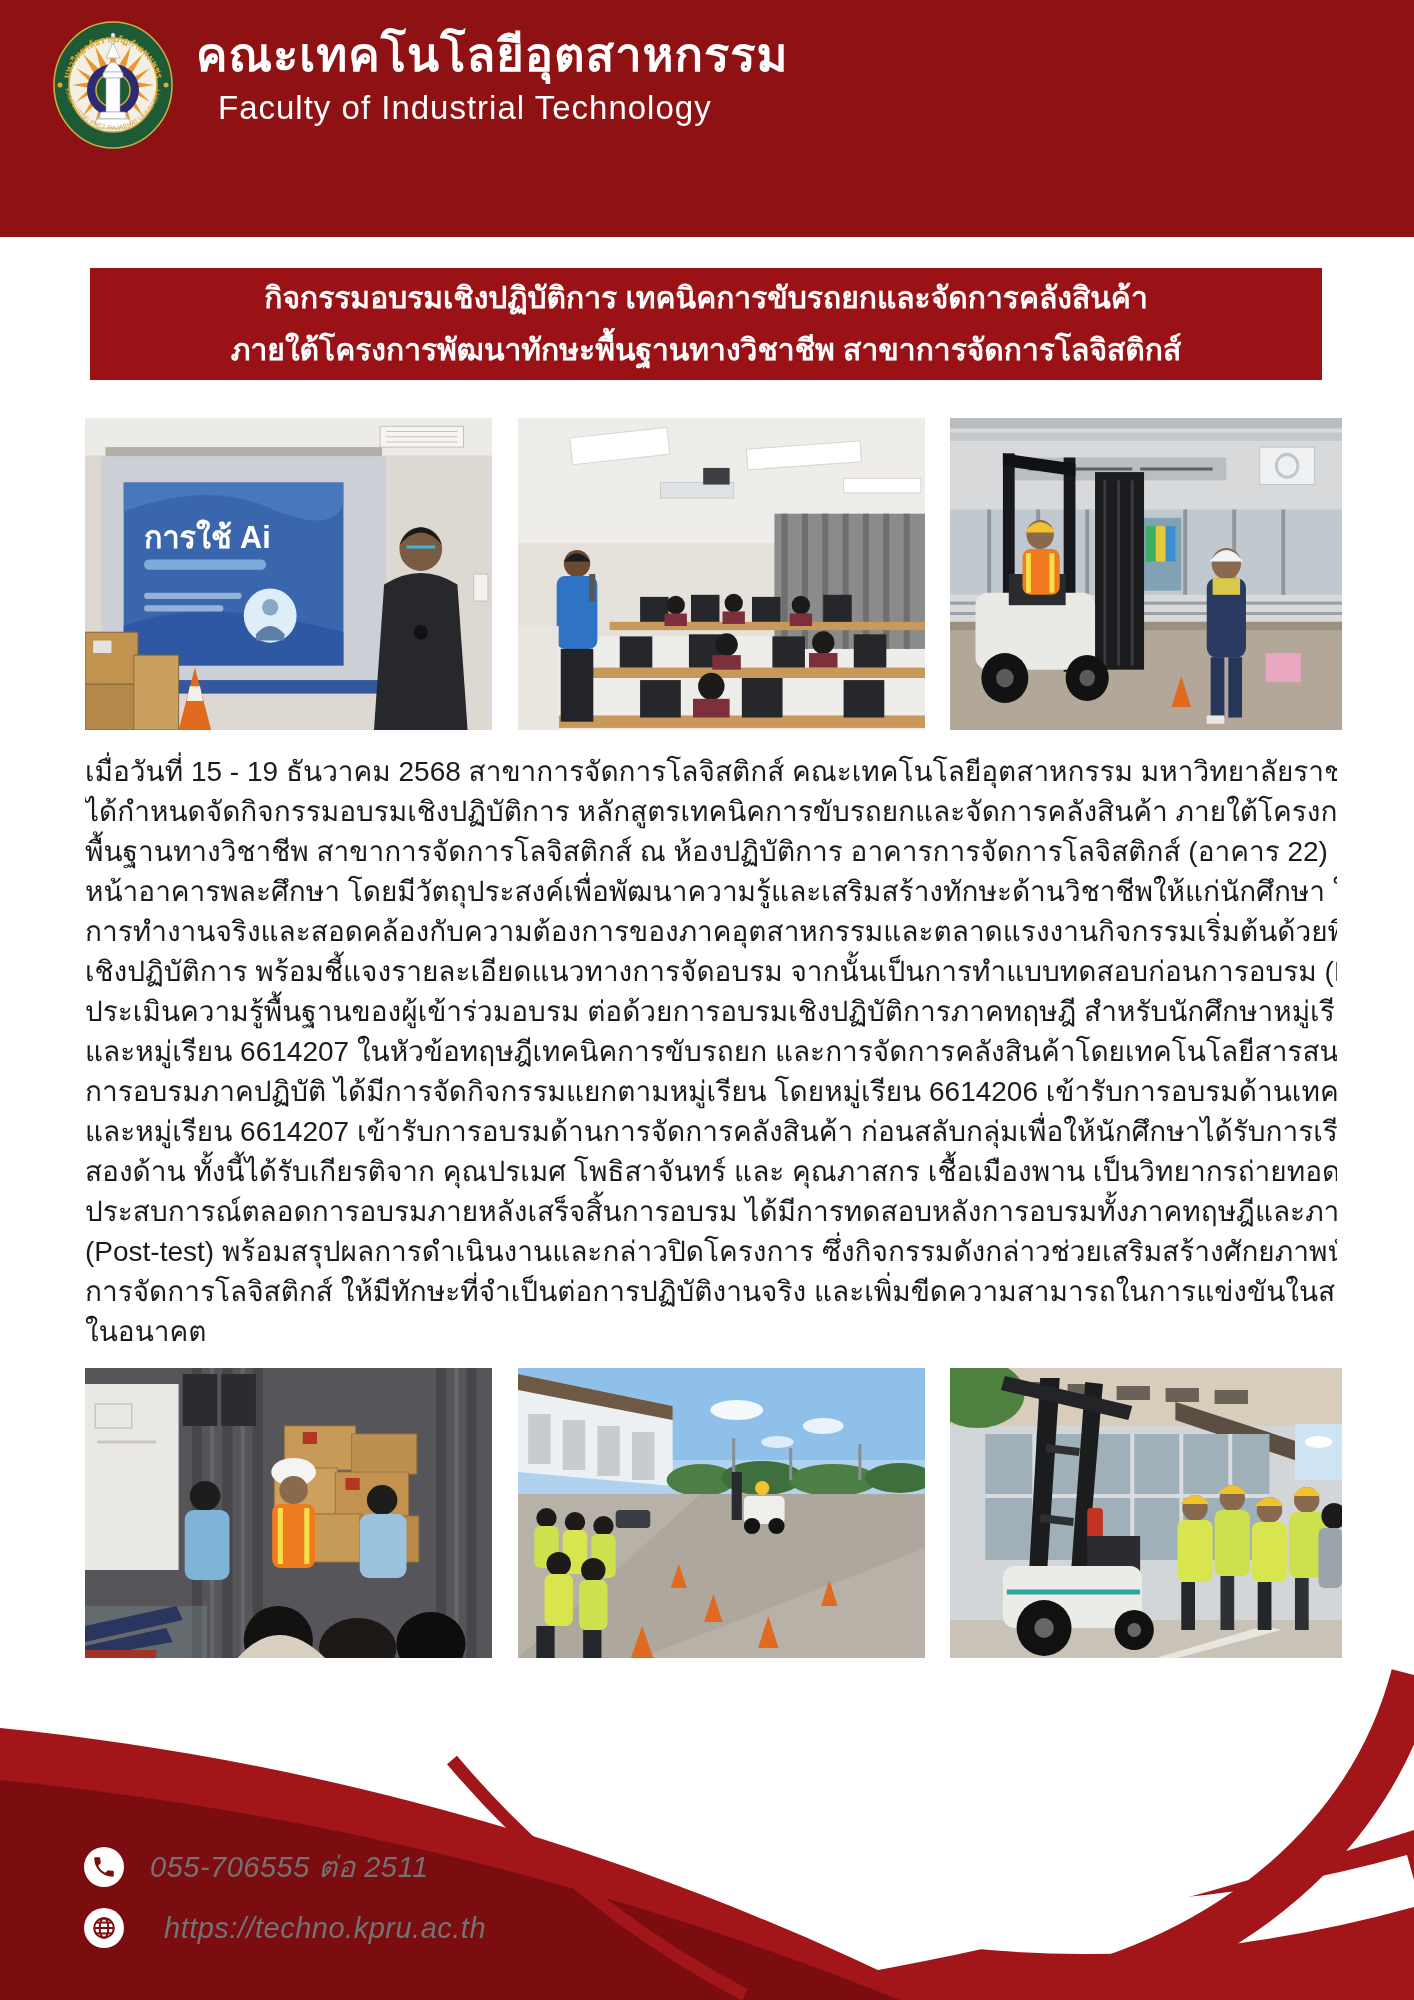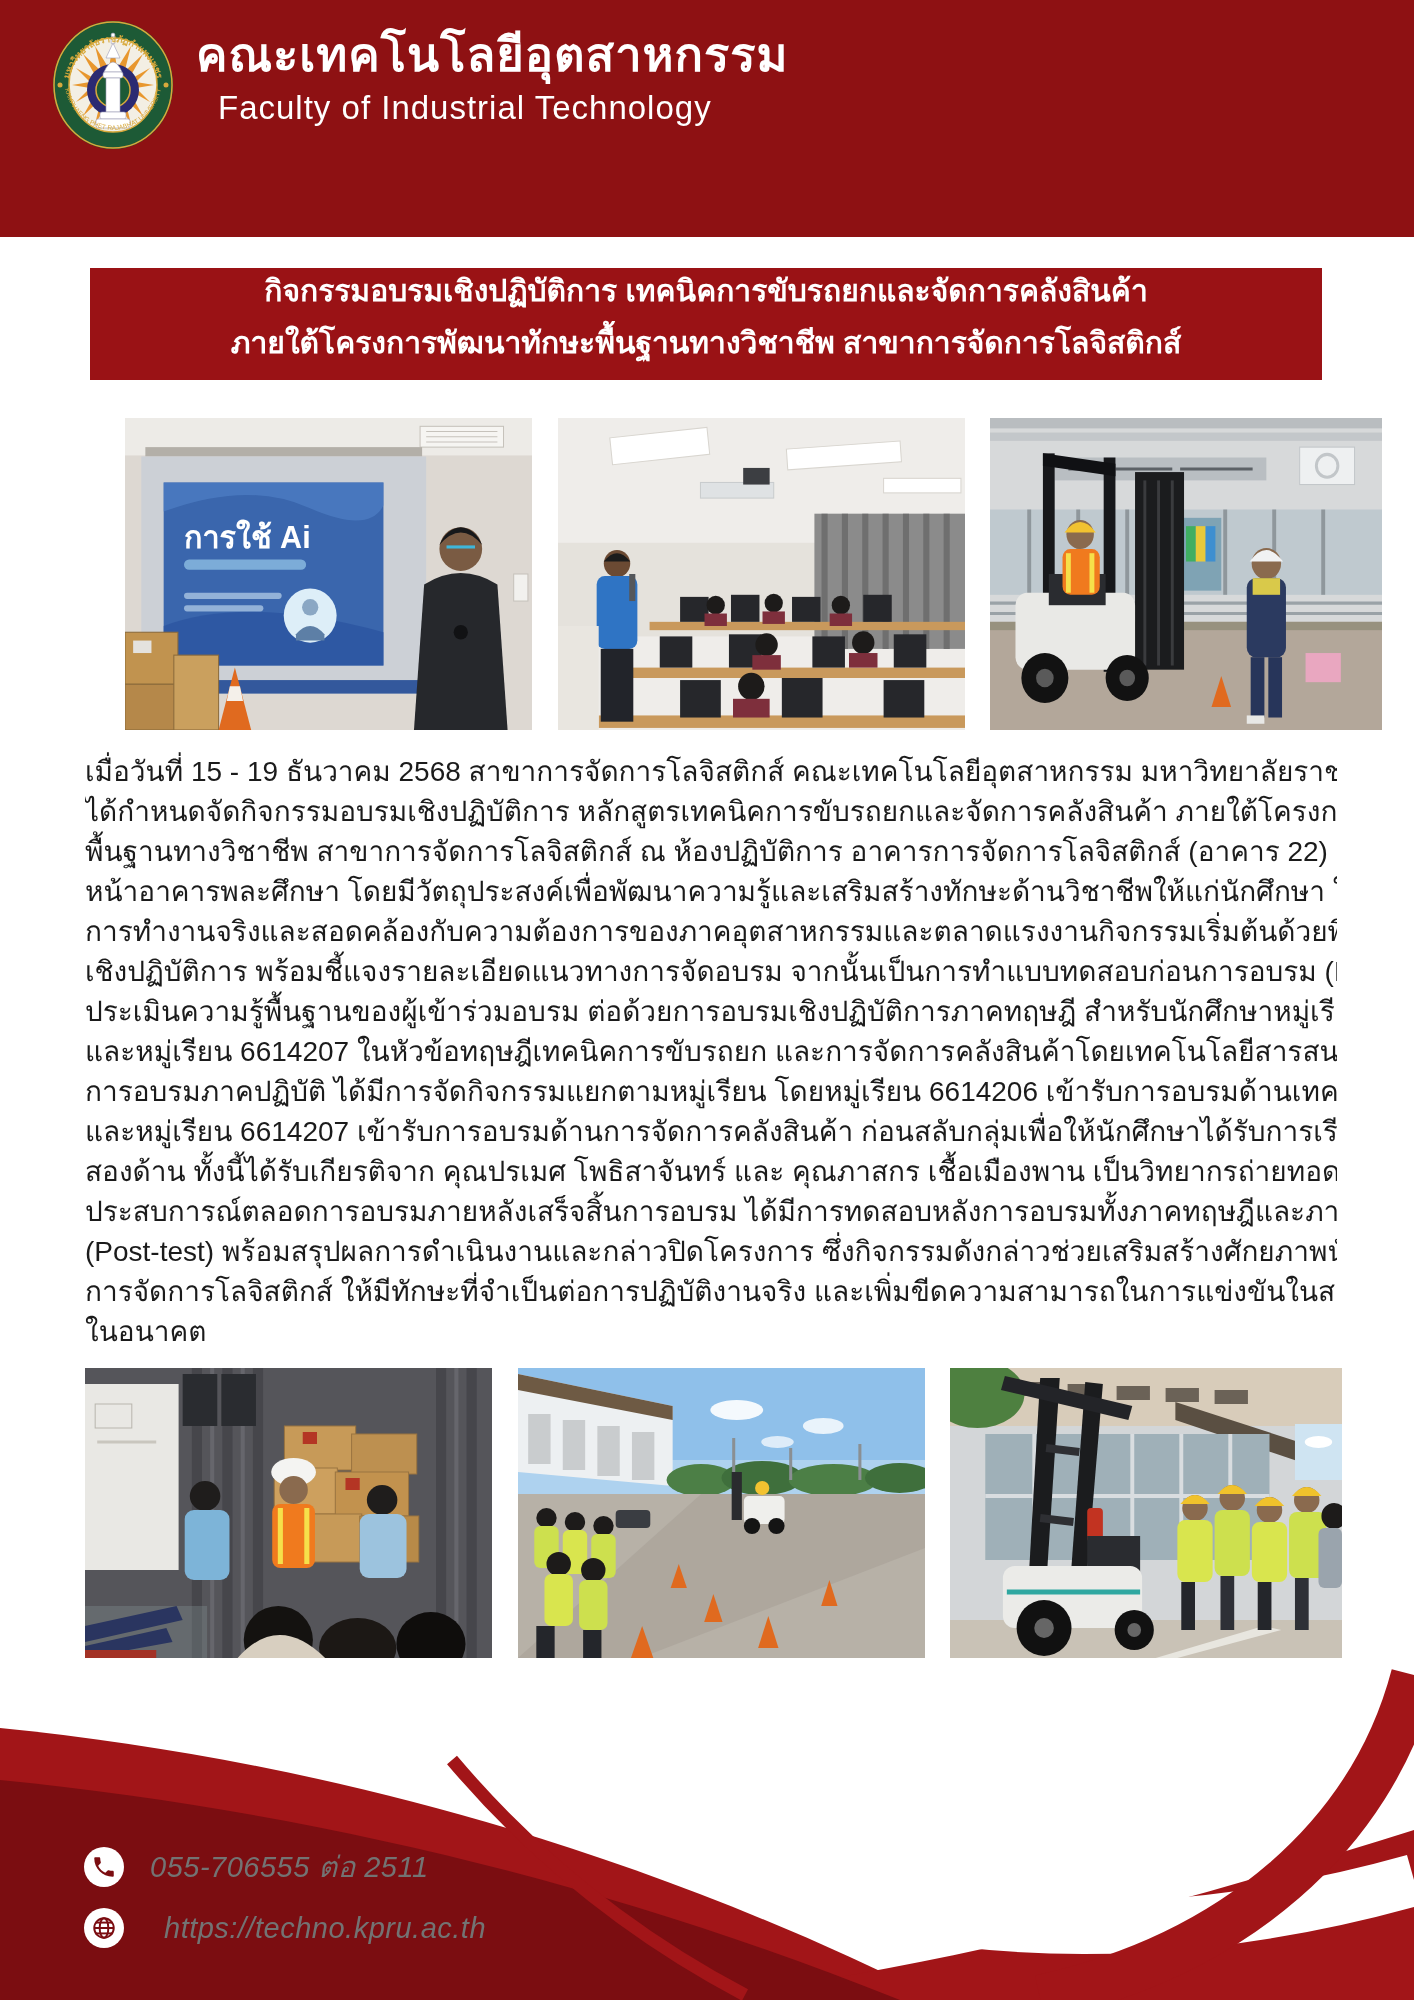--- a/index.html
+++ b/index.html
@@ -10,27 +10,27 @@
 
   
   .header { position:absolute; left:0; top:0; width:1414px; height:237px; background:#8e1113; }
   .logo { position:absolute; left:50px; top:18px; width:126px; height:134px; }
   .header-titles { position:absolute; left:196px; top:24px; color:#ffffff; }
   .title-th { font-size:47px; font-weight:bold; letter-spacing:1px; line-height:62px; white-space:nowrap; }
   .title-en { font-size:33px; font-weight:500; letter-spacing:1px; line-height:44px; white-space:nowrap;margin-left:22px; }
 
   
   .banner { position:absolute; left:90px; top:268px; width:1232px; height:112px; background:#9a1215;
-            display:flex; flex-direction:column; align-items:center; justify-content:flex-start; gap:6px; }
+            display:flex; flex-direction:column; align-items:center; justify-content:center; gap:6px; }
   .banner-line { color:#ffffff; font-size:30px; font-weight:600; white-space:nowrap; line-height:46px; }
 
   
   .photo { position:absolute; overflow:hidden; background:#d8d5d0; }
   .photo svg { display:block; width:100%; height:100%; }
-  .row1 .photo { top:418px; height:312px;margin-left:40px; }
+  .row1 .photo { top:418px; height:312px; }
   .row2 .photo { top:1368px; height:290px; }
   .p1 { left:85px;  width:407px; }
   .p2 { left:518px; width:407px; }
   .p3 { left:950px; width:392px; }
 
   
   .body-text { position:absolute; left:85px; top:752px; width:1252px; height:610px; overflow:hidden; color:#1b1b1b; }
   .body-line { font-size:28px; line-height:40px; white-space:nowrap; }
 
   

